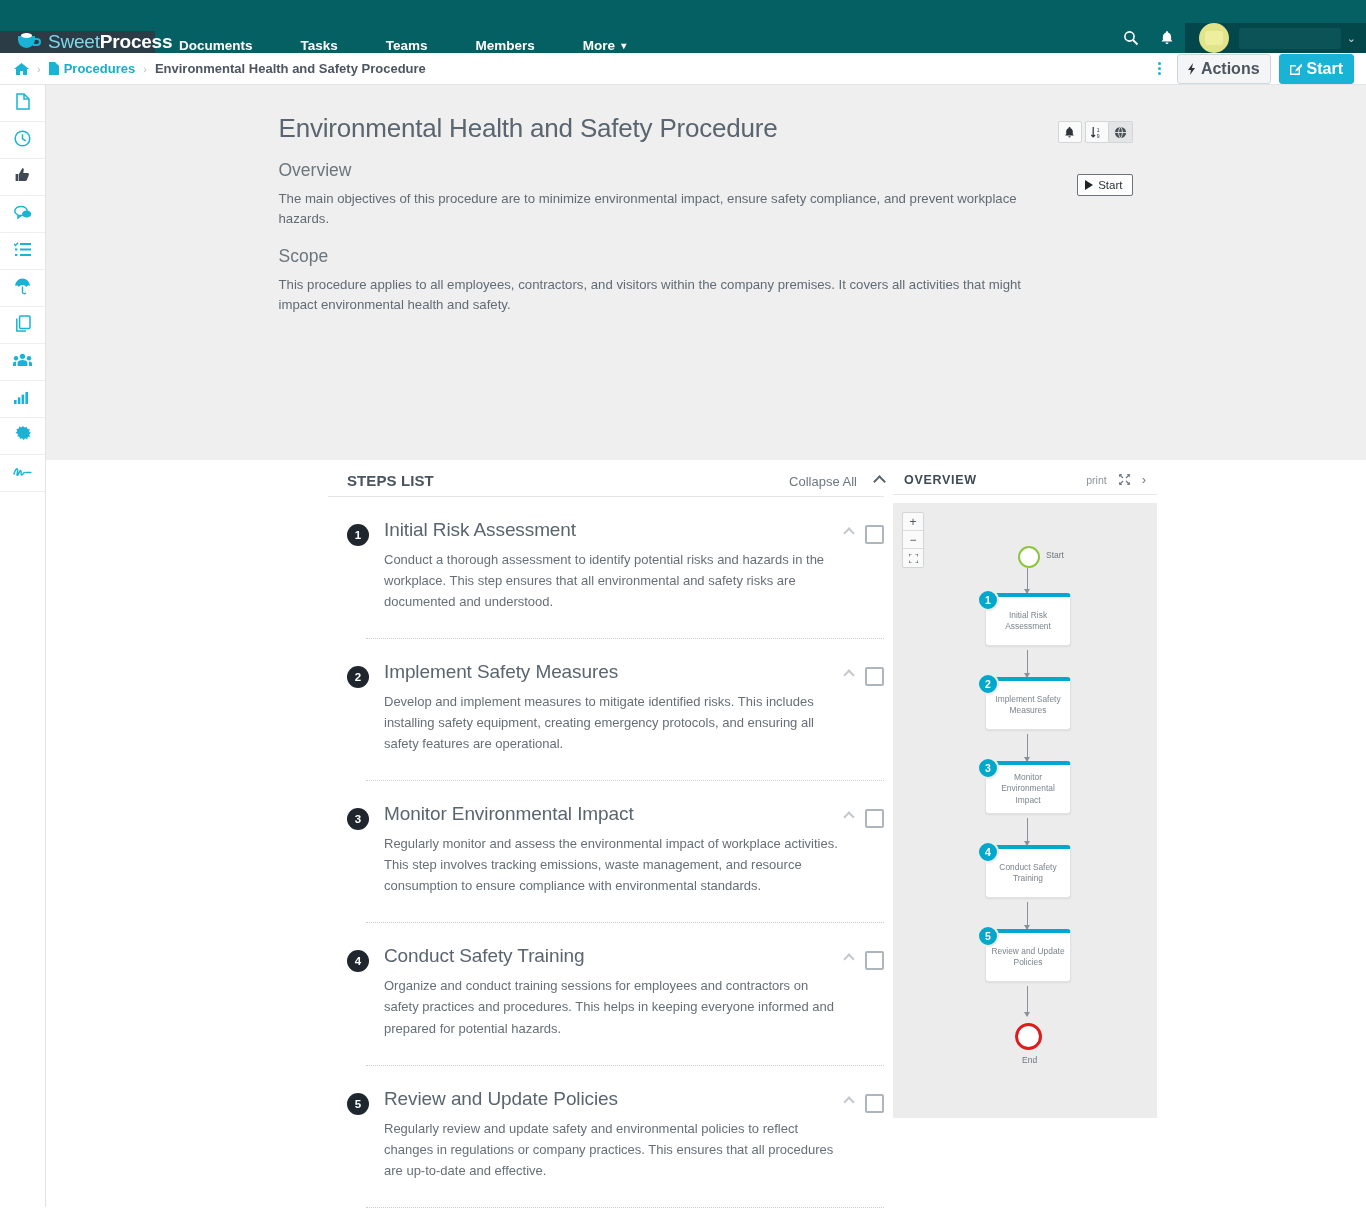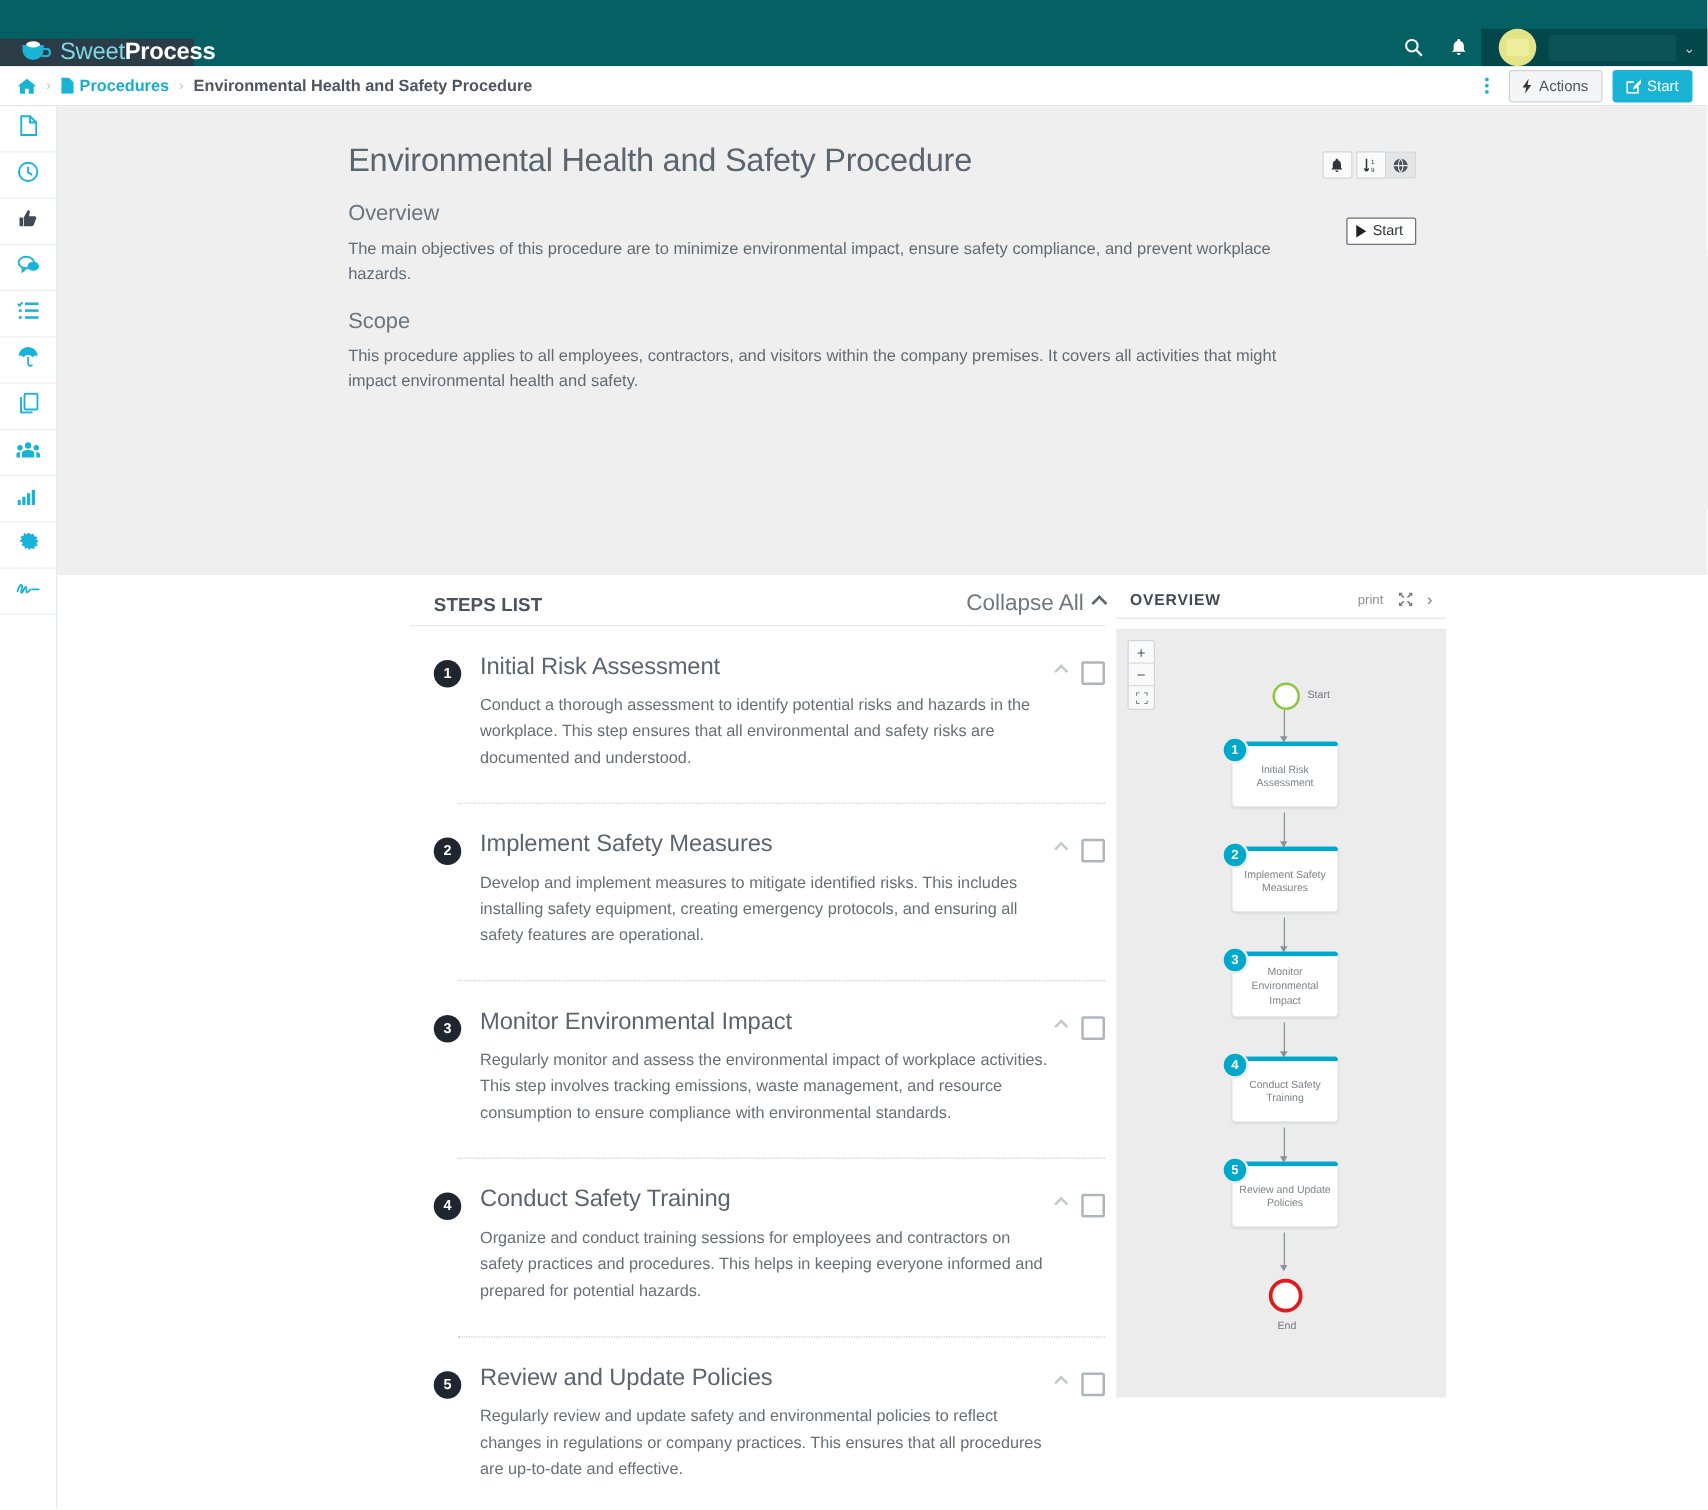--- a/index.html
+++ b/index.html
@@ -66,21 +66,21 @@
   .crumb-icon { color:#19b4d5; display:flex; align-items:center; }
   .crumb-sep { color:#b6bfc5; font-size:11px; margin:0 8px; }
   .crumb-link { color:#18adc9; font-size:13px; font-weight:700; cursor:pointer; }
   .crumb-doc-ico { color:#19b4d5; margin-right:5px; display:flex; align-items:center; }
   .crumb-current { color:#4c5560; font-size:13px; font-weight:700; }
   .crumb-right { margin-left:auto; display:flex; align-items:center; gap:8px; }
   .kebab { color:#19b4d5; letter-spacing:0; font-size:14px; line-height:1;
            display:flex; flex-direction:column; gap:2px; cursor:pointer; padding:0 8px;}
   .kebab i { width:3px; height:3px; border-radius:50%; background:#19b4d5; display:block; }
   .btn {
-    font-size:12px; font-weight:400; border-radius:3px; padding:5px 10px;
+    font-size:16px; font-weight:700; border-radius:3px; padding:5px 10px;
     display:inline-flex; align-items:center; gap:5px; cursor:pointer; white-space:nowrap;
   }
   .btn-actions { background:#f4f5f6; border:1px solid #cfd5d9; color:#4c5560; }
   .btn-edit { background:#19b4d5; border:1px solid #19b4d5; color:#ffffff; }
 
   
   .body-wrap { display:flex; height:calc(1208px - 53px - 33px); }
 
   
   .rail { width:46px; background:#ffffff; border-right:1px solid #e0e4e6; flex:0 0 auto; }
@@ -119,21 +119,21 @@
   .doc-h2 { font-size:17.5px; font-weight:400; color:#6b757e; margin:16px 0 8px; }
   .doc-p { font-size:13.2px; line-height:1.55; color:#616b75; margin:0; max-width:752px; }
 
   .steps-area { background:#ffffff; flex:1; display:flex; padding:12px 0 0 0; }
   .steps-col { width:556px; margin-left:282px; flex:0 0 auto; }
   .steps-bar {
     display:flex; align-items:flex-end; justify-content:space-between;
     border-bottom:1px solid #e4e7e9; padding:0 0 7px 19px;
   }
   .steps-label { font-size:15px; font-weight:700; color:#4a545e; letter-spacing:.1px; }
-  .collapse-all { font-size:18px; color:#6e7881; cursor:pointer; display:flex; align-items:center; gap:8px;}
+  .collapse-all { font-size:13px; color:#6e7881; cursor:pointer; display:flex; align-items:center; gap:18px;}
   .chev-up { width:9px; height:9px; border-left:2px solid #5a646e; border-top:2px solid #5a646e;
              transform:rotate(45deg); display:inline-block; }
 
   .step { position:relative; padding:22px 0 0 19px; }
   .step-row { display:flex; align-items:flex-start; }
   .step-num {
     width:22px; height:22px; border-radius:50%; background:#20262e; color:#ffffff;
     font-size:11.5px; font-weight:700; display:flex; align-items:center; justify-content:center;
     flex:0 0 auto; margin-top:5px;
   }
@@ -202,20 +202,38 @@
   <div class="logo-box">
     <div class="logo-cup">
       <div class="cup"></div>
         <div class="handle"></div>
     </div>
     <div class="logo-text">
       <span class="sweet">Sweet</span><span class="process">Process</span>
     </div>
   </div>
 
+  <div class="nav-items">
+    <div class="nav-item">
+        <span>Documents</span>
+      </div>
+    <div class="nav-item">
+        <span>Tasks</span>
+      </div>
+    <div class="nav-item">
+        <span>Teams</span>
+      </div>
+    <div class="nav-item">
+        <span>Members</span>
+      </div>
+    <div class="nav-item">
+      <span>More</span>
+      <span class="caret">▾</span>
+    </div>
+  </div>
 
   <div class="nav-right">
     <div class="nav-icon">
       <svg width="16" height="16" viewBox="0 0 16 16">
           <circle cx="6.5" cy="6.5" r="4.6" fill="none" stroke="#fff" stroke-width="1.6"></circle>
           <line x1="10" y1="10" x2="14.5" y2="14.5" stroke="#fff" stroke-width="1.8"></line>
         </svg>
     </div>
     <div class="nav-icon">
       <svg width="14" height="16" viewBox="0 0 14 16">

